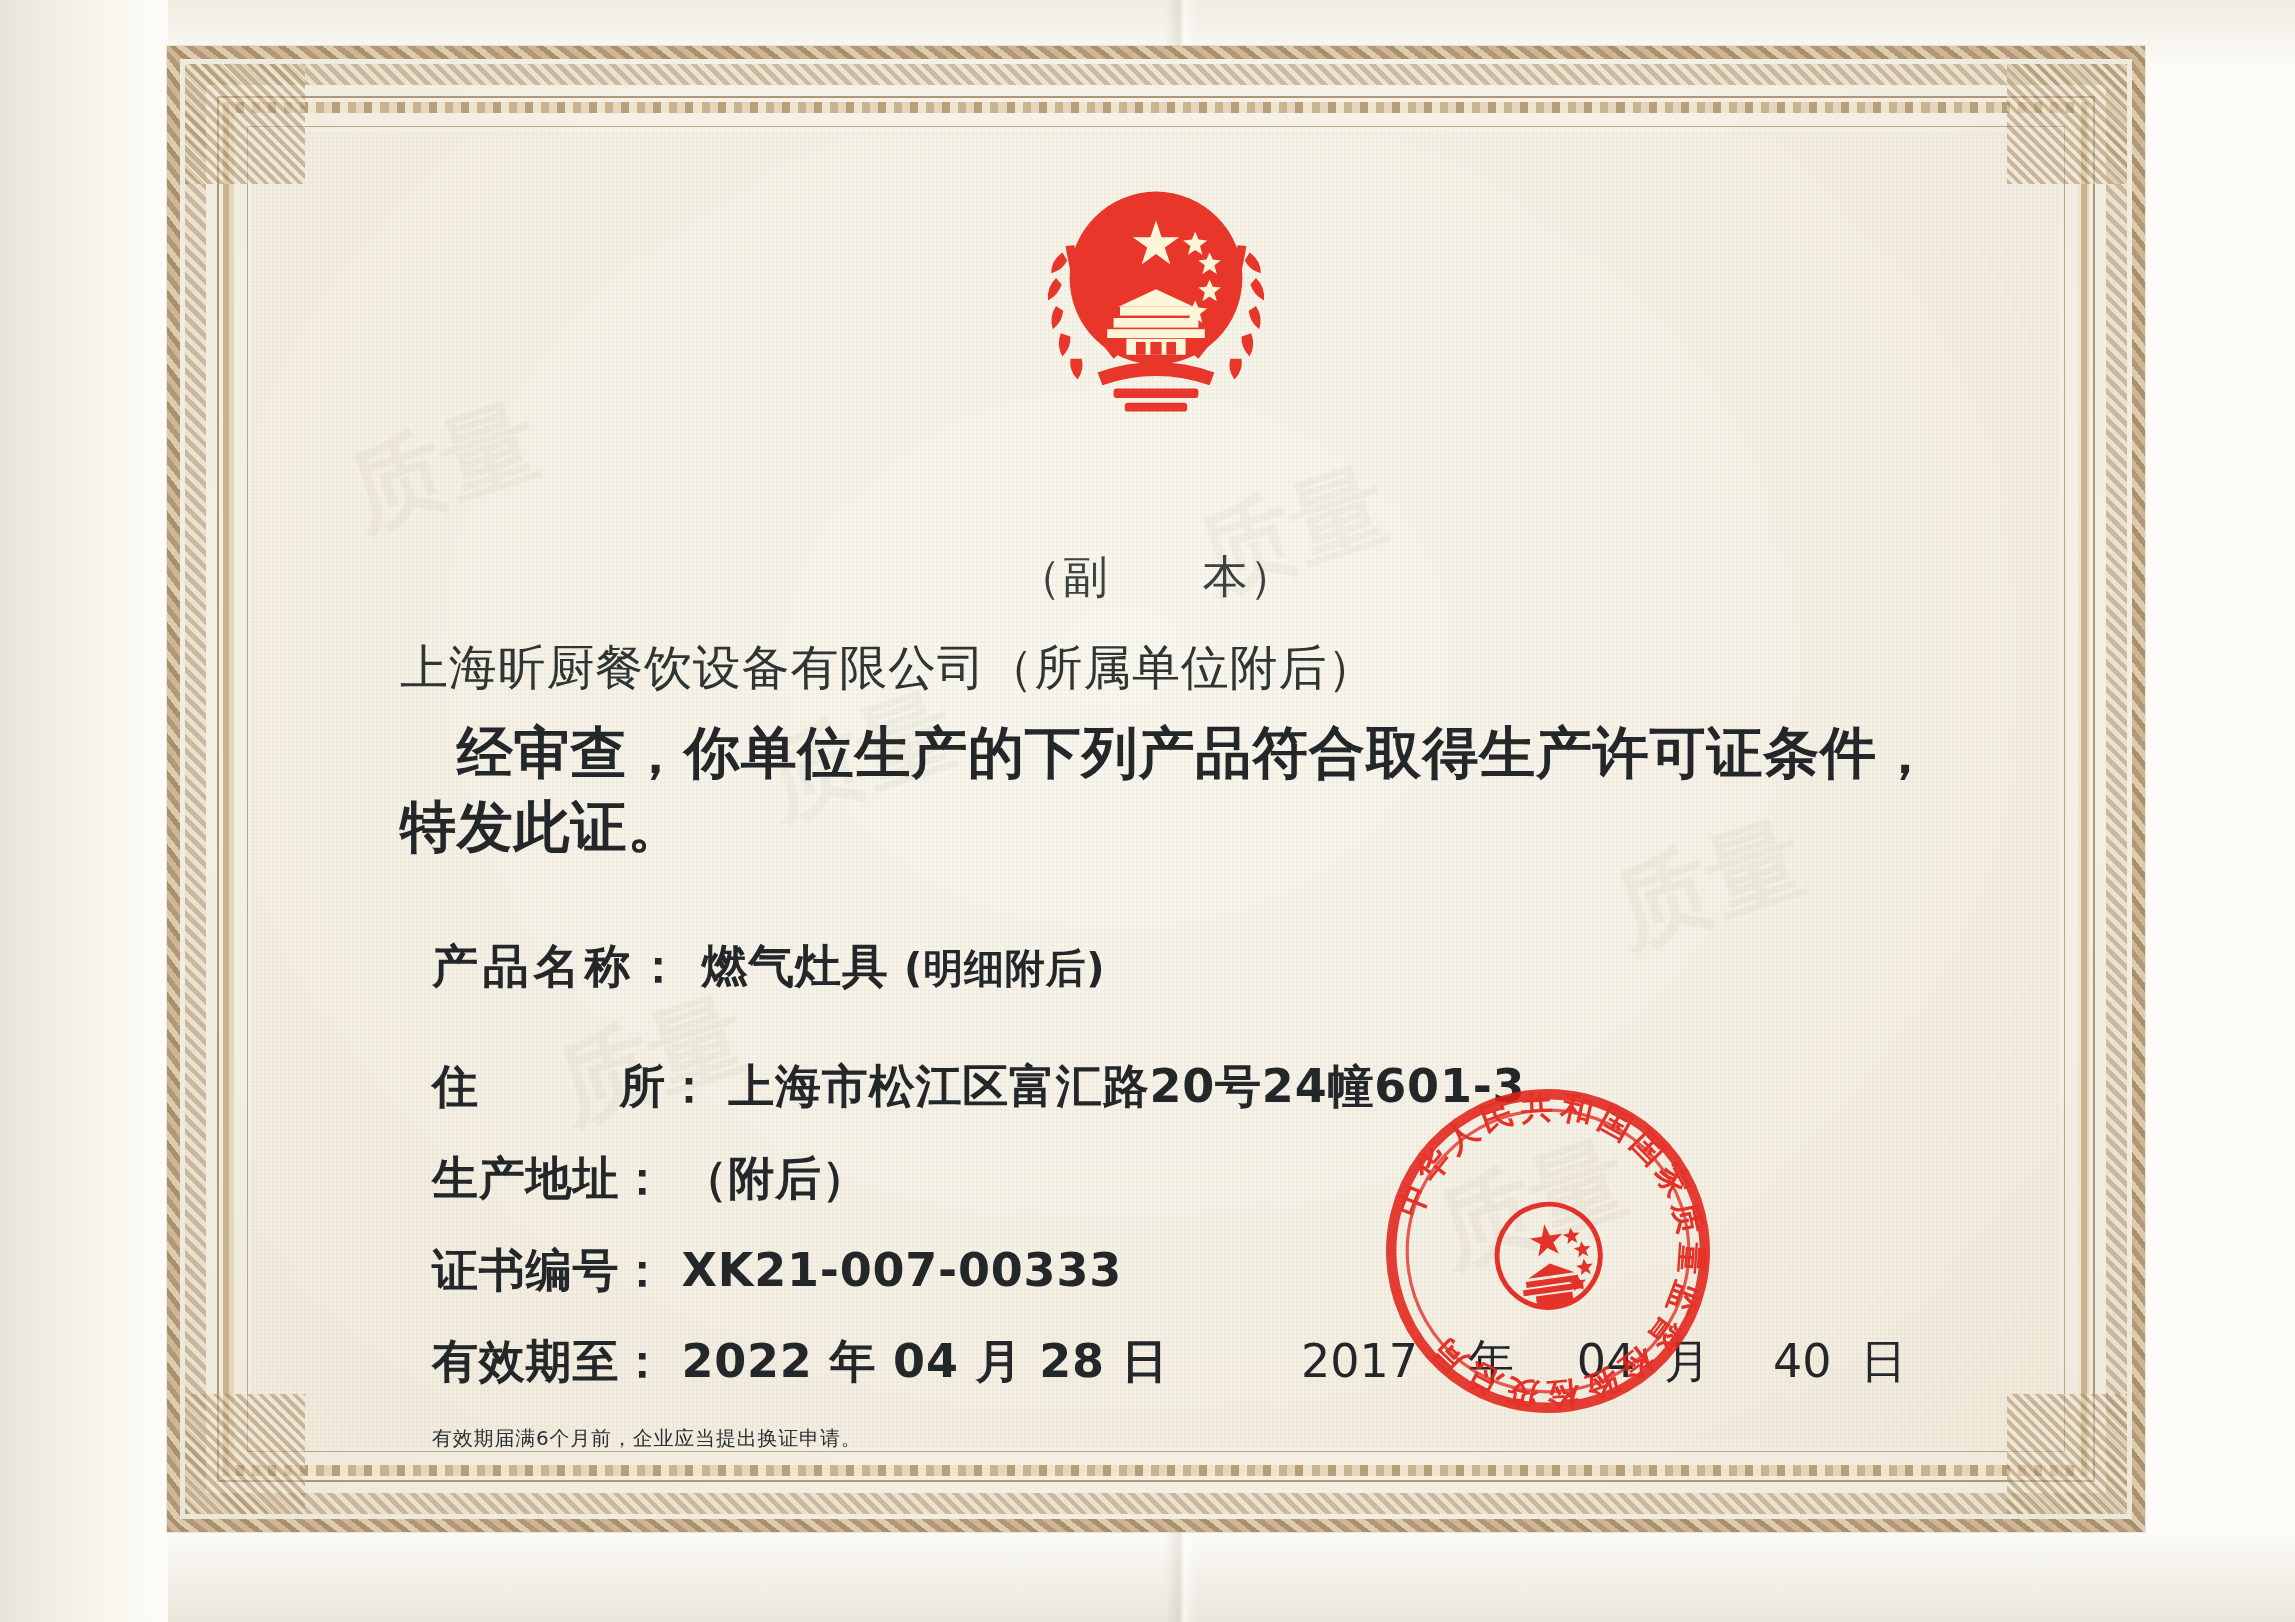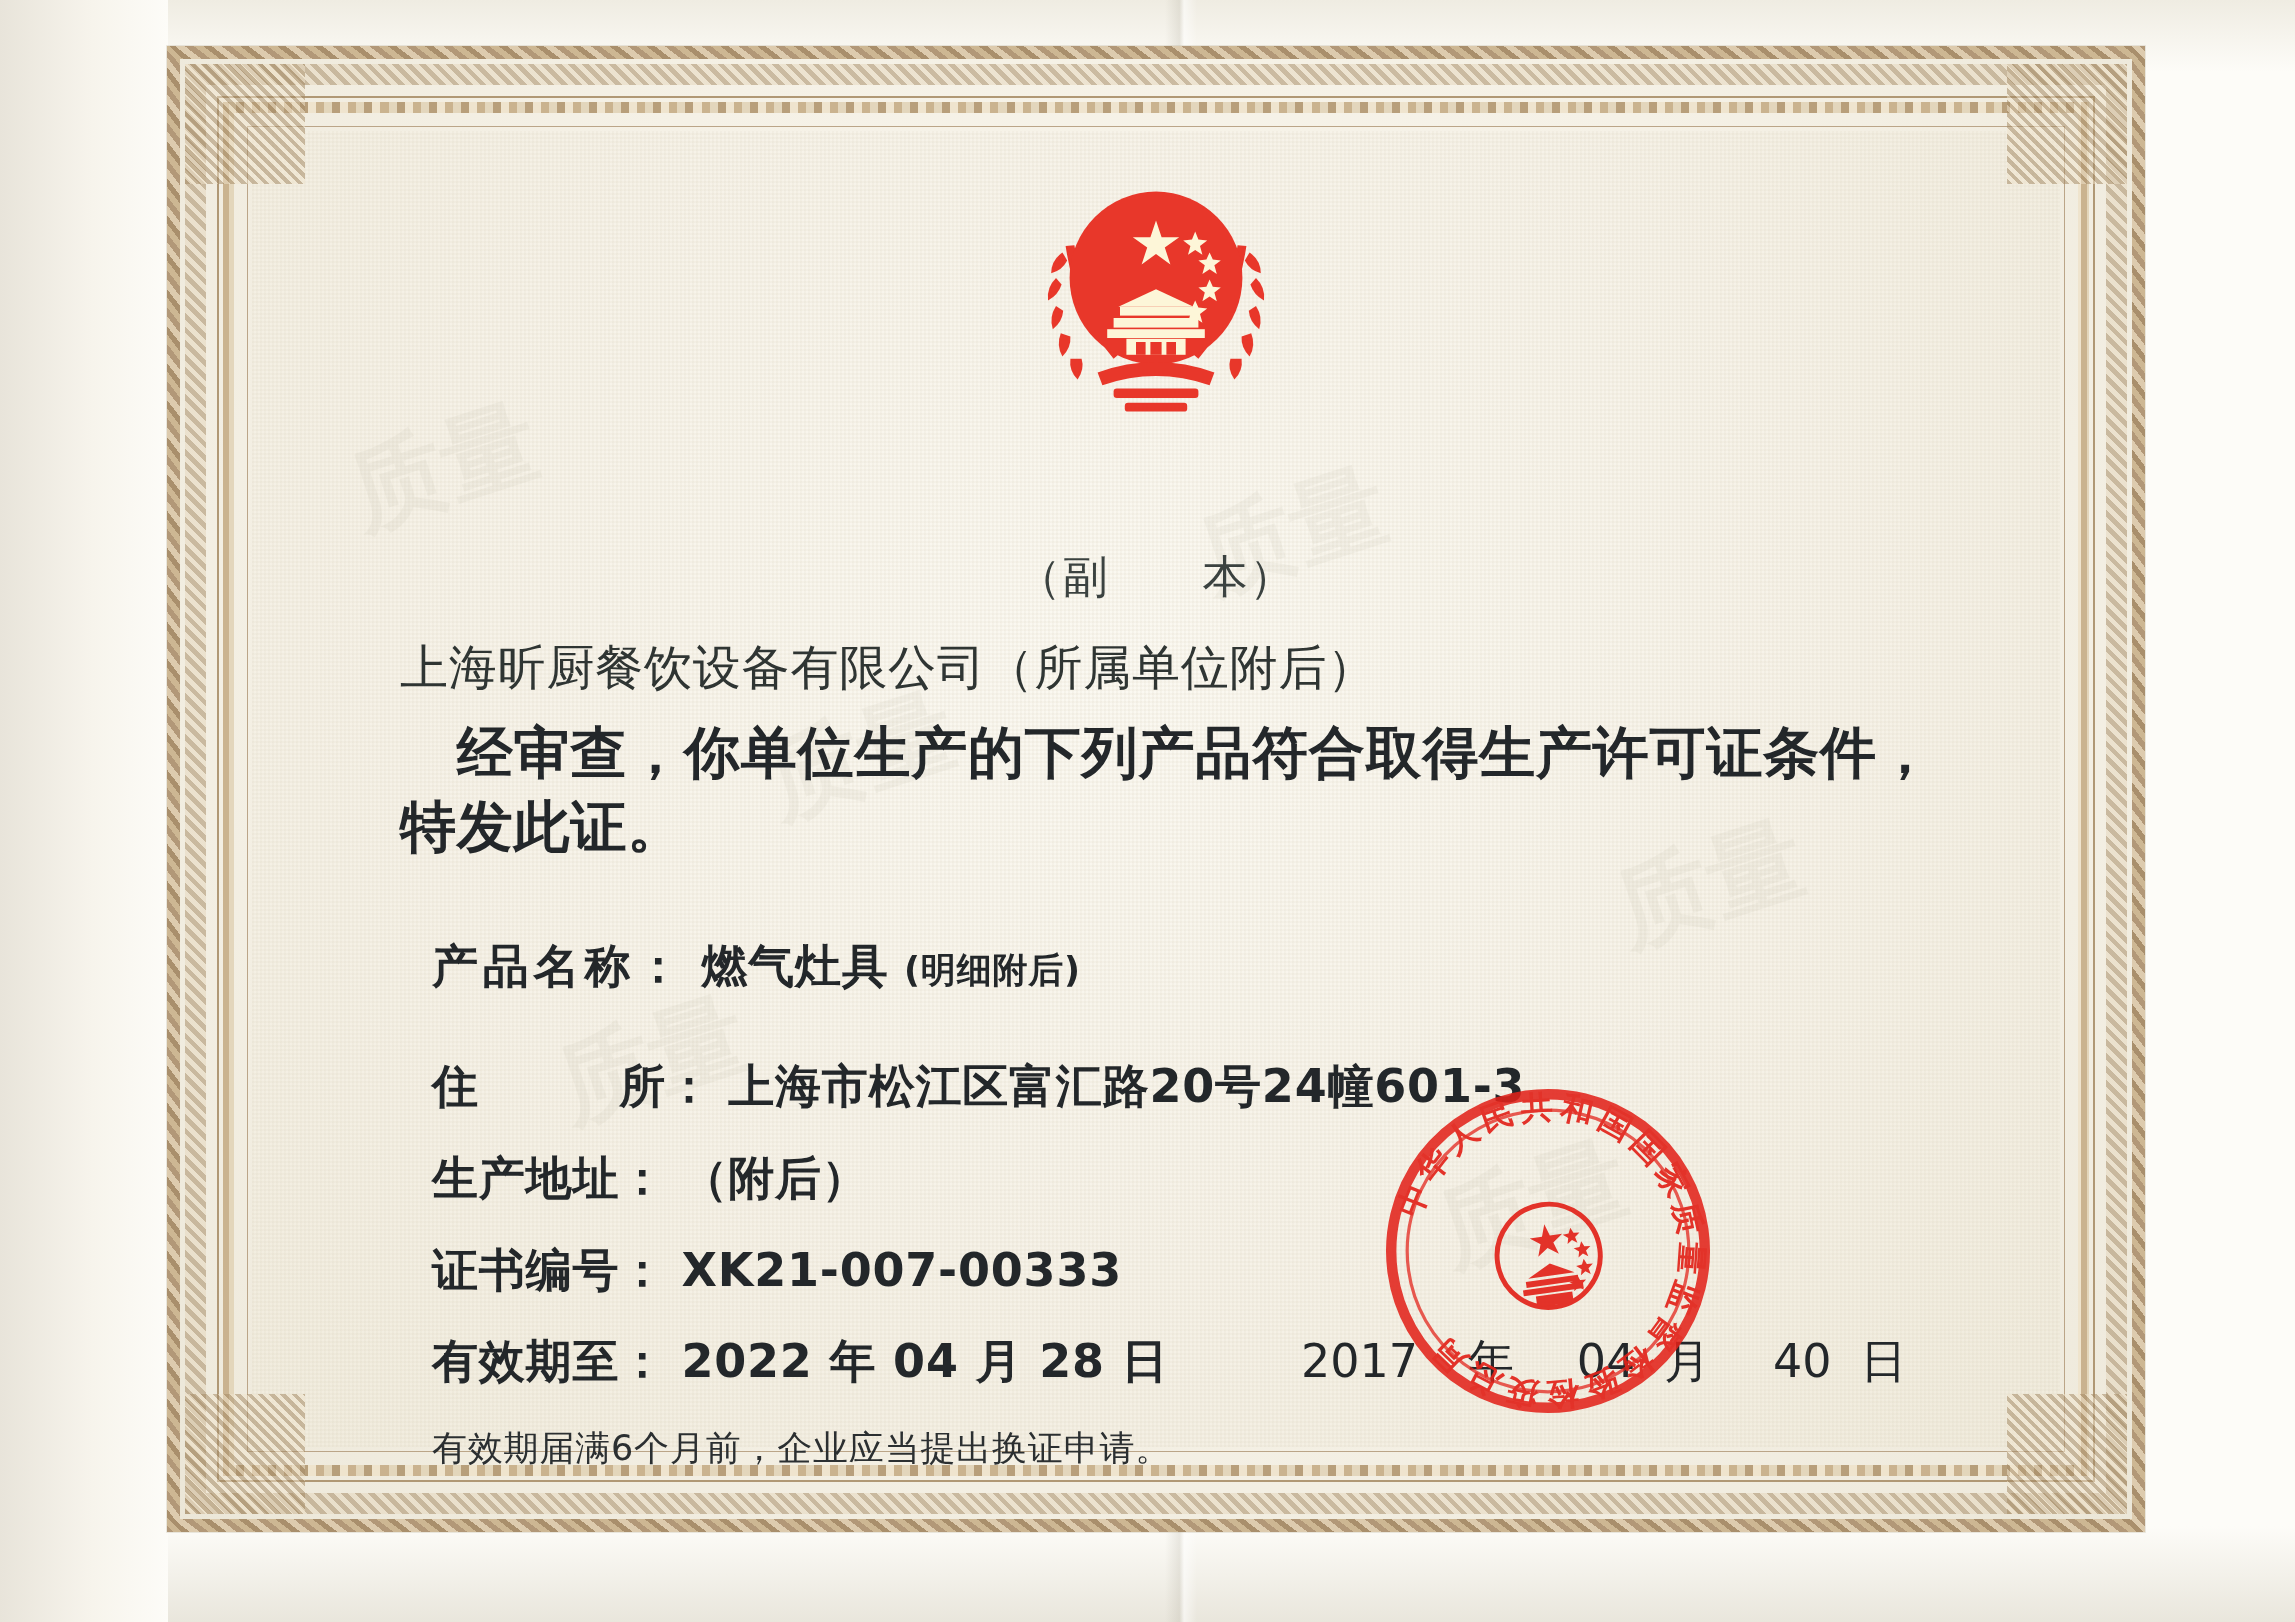--- a/index.html
+++ b/index.html
@@ -198,21 +198,21 @@
   }
   .field .lbl {
     font-weight: bold;
     display: inline-block;
   }
   .field .val {
     font-weight: bold;
   }
   .f-product { left: 180px; top: 805px; }
   .f-product .lbl { letter-spacing: 4.8px; }
-  .f-product .sm { font-size: 35px; }
+  .f-product .sm { font-size: 40px; }
 
   .f-addr    { left: 180px; top: 925px; }
   .f-factory { left: 180px; top: 1017px; }
   .f-cert    { left: 180px; top: 1109px; text-align: right; }
   .f-valid   { left: 180px; top: 1200px; }
 
   .issue-date {
     position: absolute;
     top: 1200px;
     left: 1049px;
@@ -220,21 +220,21 @@
     color: #23272a;
     white-space: nowrap;
   }
   .issue-date .y { margin-right: 21px; }
   .issue-date .u { margin-right: 48px; margin-left: 14.4px; }
 
   .footnote {
     position: absolute;
     left: 180px;
     top: 1294px;
-    font-size: 35px;
+    font-size: 20px;
     color: #2b2f31;
     letter-spacing: 0.8px;
   }
 
   
   .seal {
     position: absolute;
     left: 1213px;
     top: 1037px;
     width: 336px;

